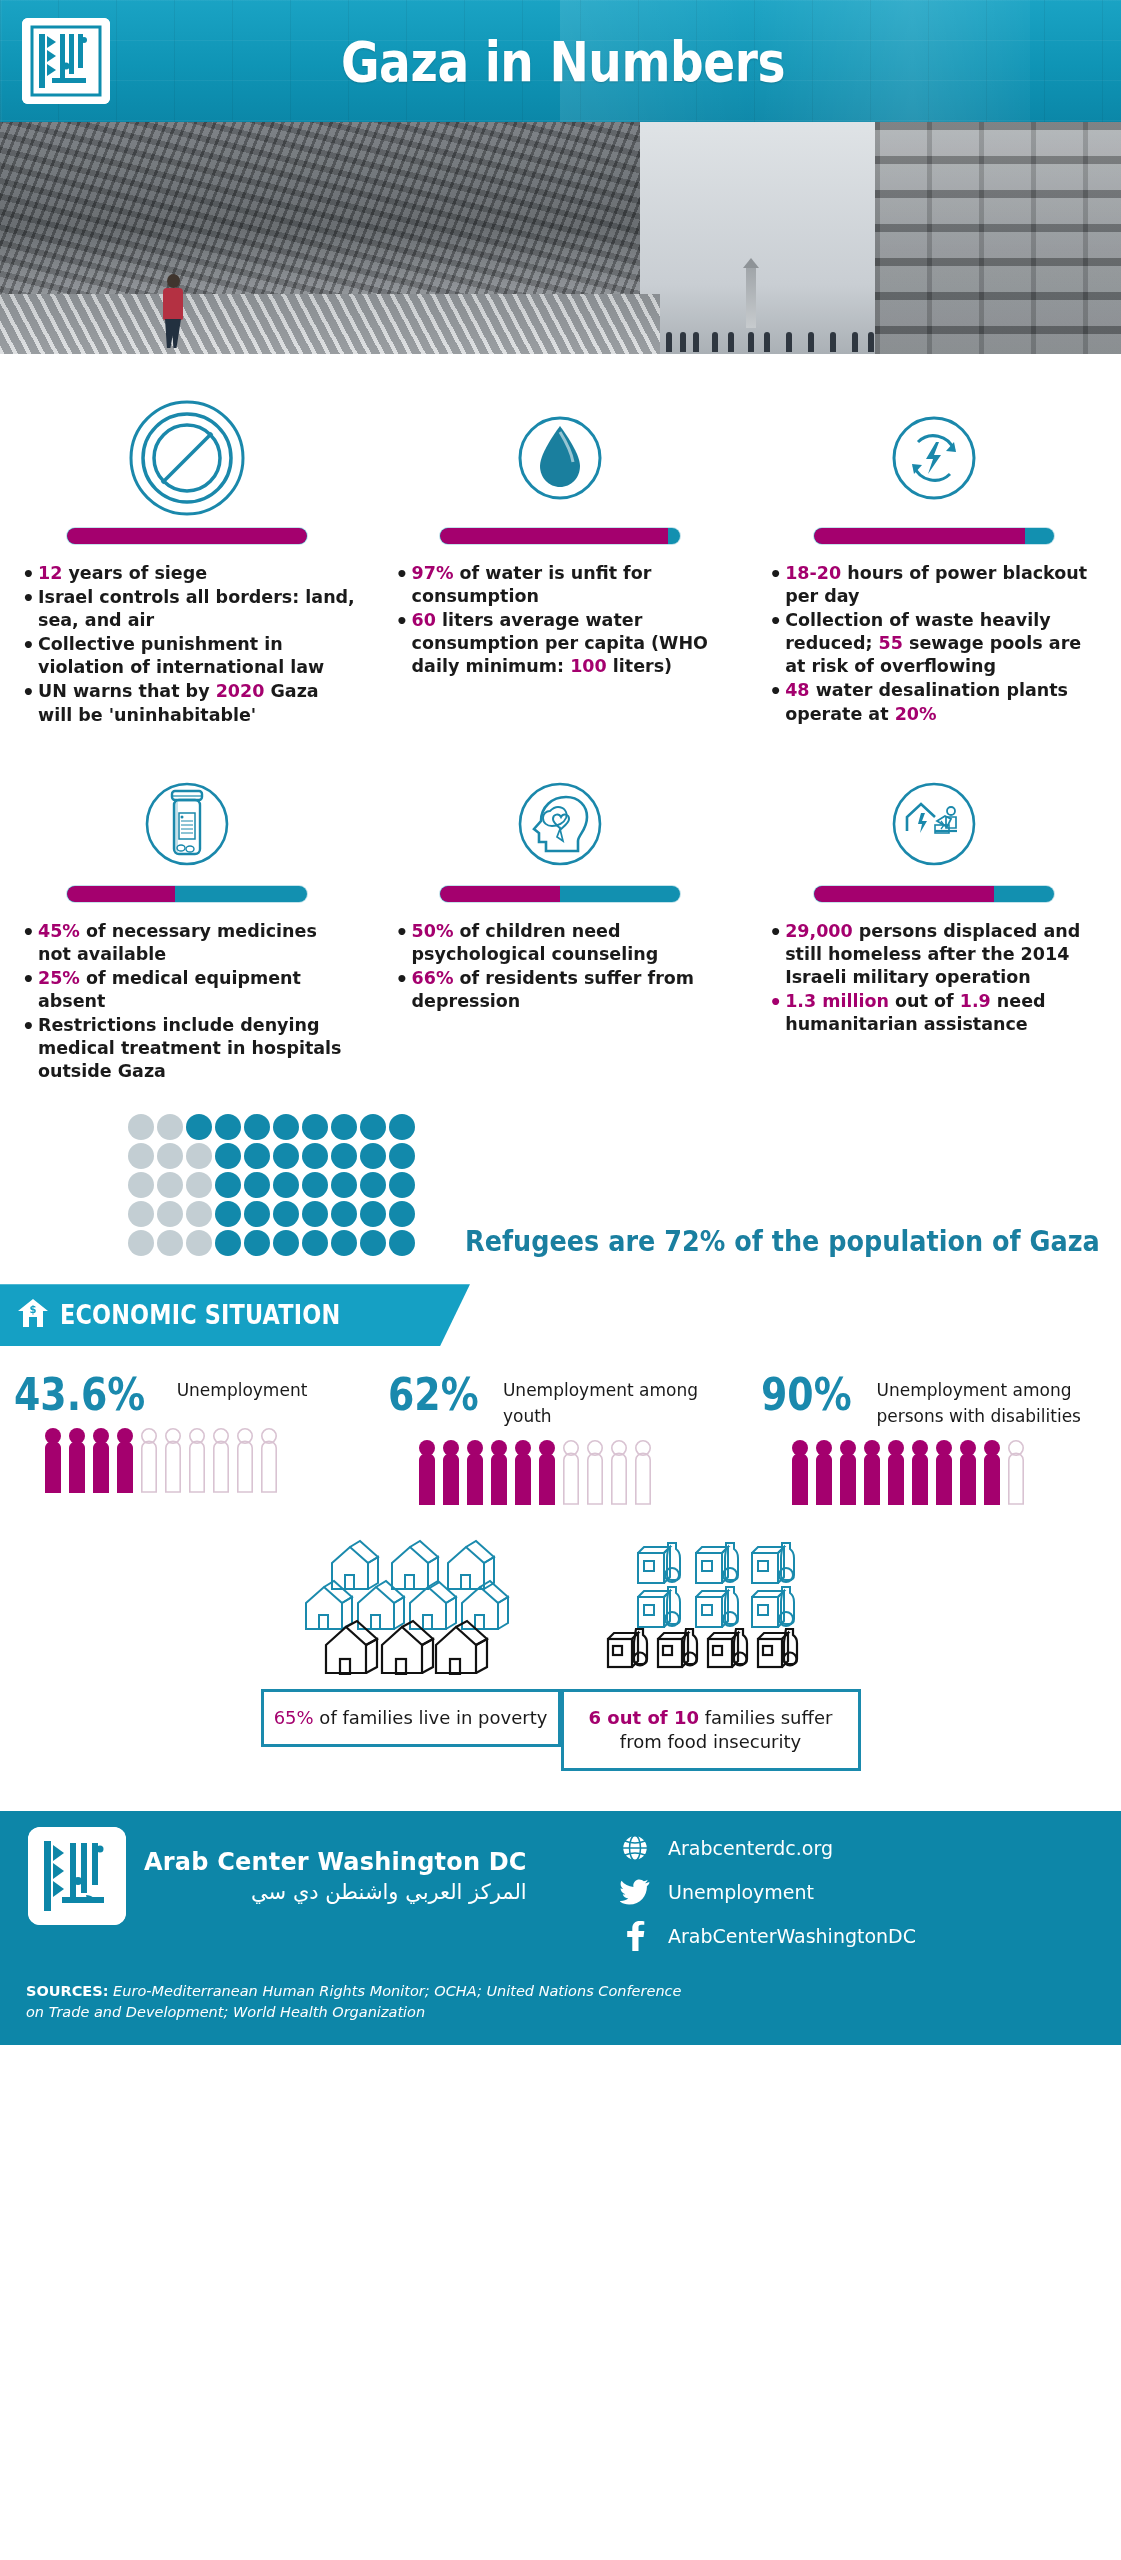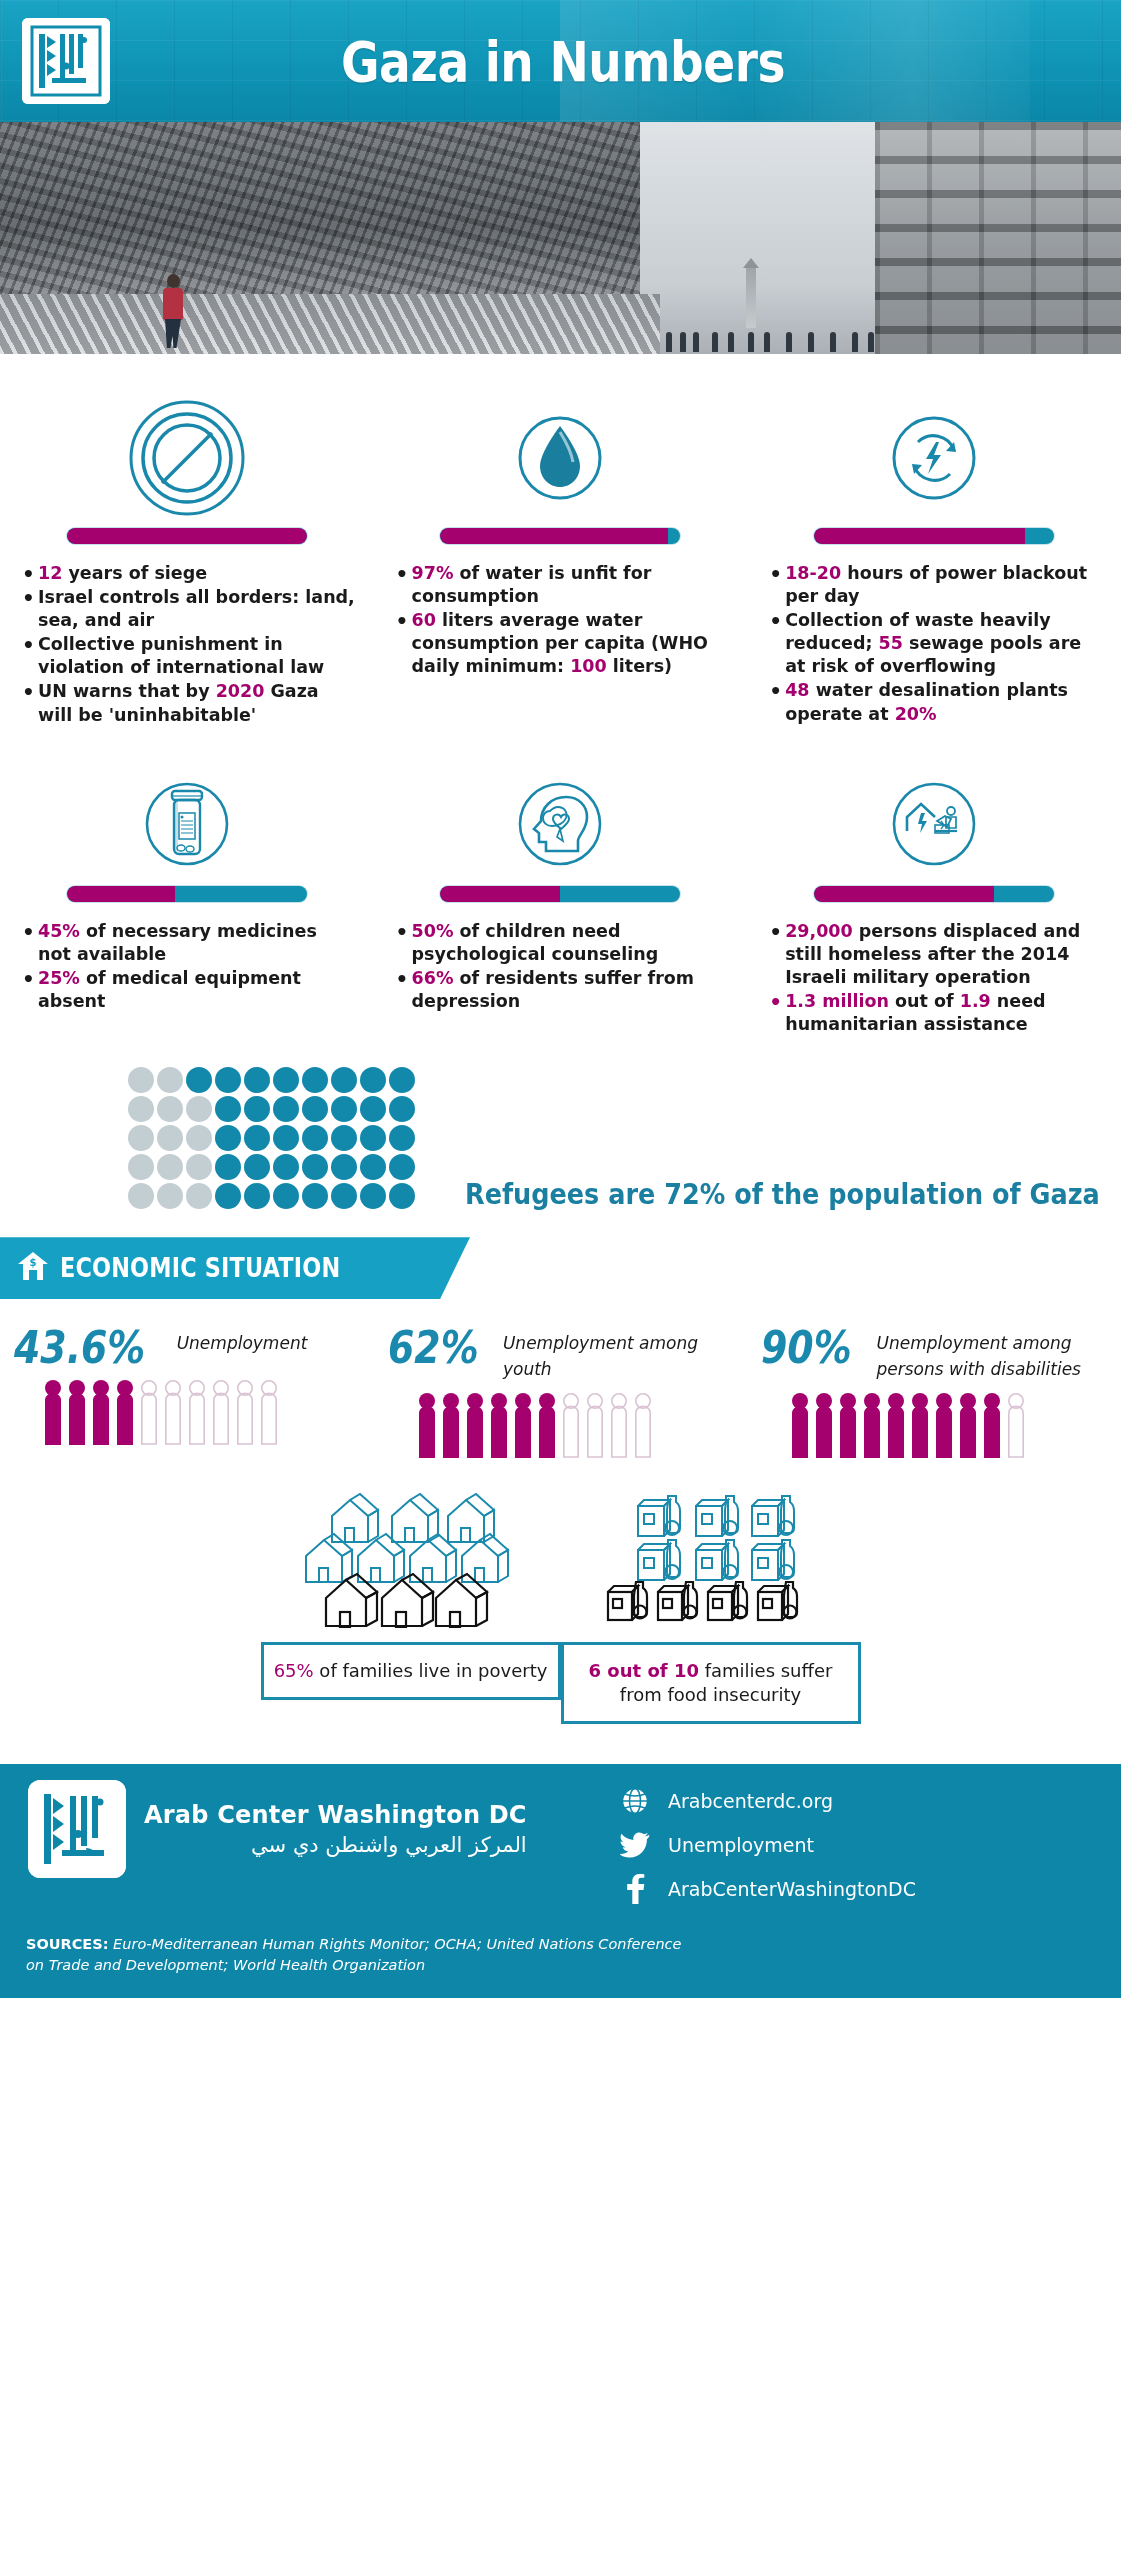--- a/index.html
+++ b/index.html
@@ -162,21 +162,21 @@
   .dotgrid span { width:26px; height:26px; border-radius:50%; display:block; }
   .dot-on  { background:#1289ab; }
   .dot-off { background:#c3ced3; }
   .refugee-text {
     color:#1a7fa0; font-weight:bold; font-size:29px;
     transform:scaleX(0.88); transform-origin:left center;
     white-space:nowrap;
   }
 
   
-  .emp-row { display:flex; width:1121px; padding:10px 0 6px 0;font-style:italic; }
+  .emp-row { display:flex; width:1121px; padding:10px 0 6px 0; }
   .emp-col { width:373.6px; padding:0 8px 0 14px; }
   .emp-head { display:flex; align-items:flex-start; gap:10px; }
   .emp-pct {
     color:#1a89ad; font-weight:bold; font-size:44px; line-height:0.96;
     transform:scaleX(0.86); transform-origin:left top; white-space:nowrap;
   }
   .emp-label { font-size:17px; line-height:1.5; color:#1a1a1a; padding-top:4px; max-width:210px; }
   .people { display:flex; gap:2px; padding:10px 0 0 28px; }
   .people svg { display:block; }
 
@@ -361,20 +361,21 @@
           <ellipse cx="58" cy="80" rx="4" ry="3" fill="none" stroke="#1a88ab" stroke-width="1.4"></ellipse>
           <path d="M42 33 h4 v50 h-4 z" fill="#1a88ab" opacity="0.25"></path>
         </svg>
       </div>
       <div class="bar">
         <div class="fill" style="width:45%"></div>
       </div>
       <ul class="facts">
         <li><span class="num">45%</span> of necessary medicines not available</li>
         <li><span class="num">25%</span> of medical equipment absent</li>
+        <li>Restrictions include denying medical treatment in hospitals outside Gaza</li>
       </ul>
     </div>
 
     <div class="stat-col">
       <div class="icon-wrap small">
         <svg width="110" height="110" viewBox="0 0 110 110">
           <circle cx="55" cy="55" r="40" fill="none" stroke="#1a88ab" stroke-width="2.6"></circle>
           <path d="M41 82 v-9 h-7 v-9 l-5 -4 7 -8 c0 -14 11 -24 25 -24 c13 0 21 9 21 20 c0 13 -9 18 -9 24 v10 z" fill="none" stroke="#1a88ab" stroke-width="2.6"></path>
           <path d="M45 42 c-4 0 -7 3 -7 7 c0 5 4 8 9 8 c6 0 12 -3 14 -8 c2 -6 -2 -11 -8 -11 c-3 0 -6 2 -8 4 z" fill="none" stroke="#1a88ab" stroke-width="1.9"></path>
           <path d="M56 48 c2 -4 8 -3 8 2 c0 4 -6 8 -8 10 c-2 -2 -8 -6 -8 -10 c0 -5 6 -6 8 -2 z" fill="none" stroke="#1a88ab" stroke-width="2"></path>

